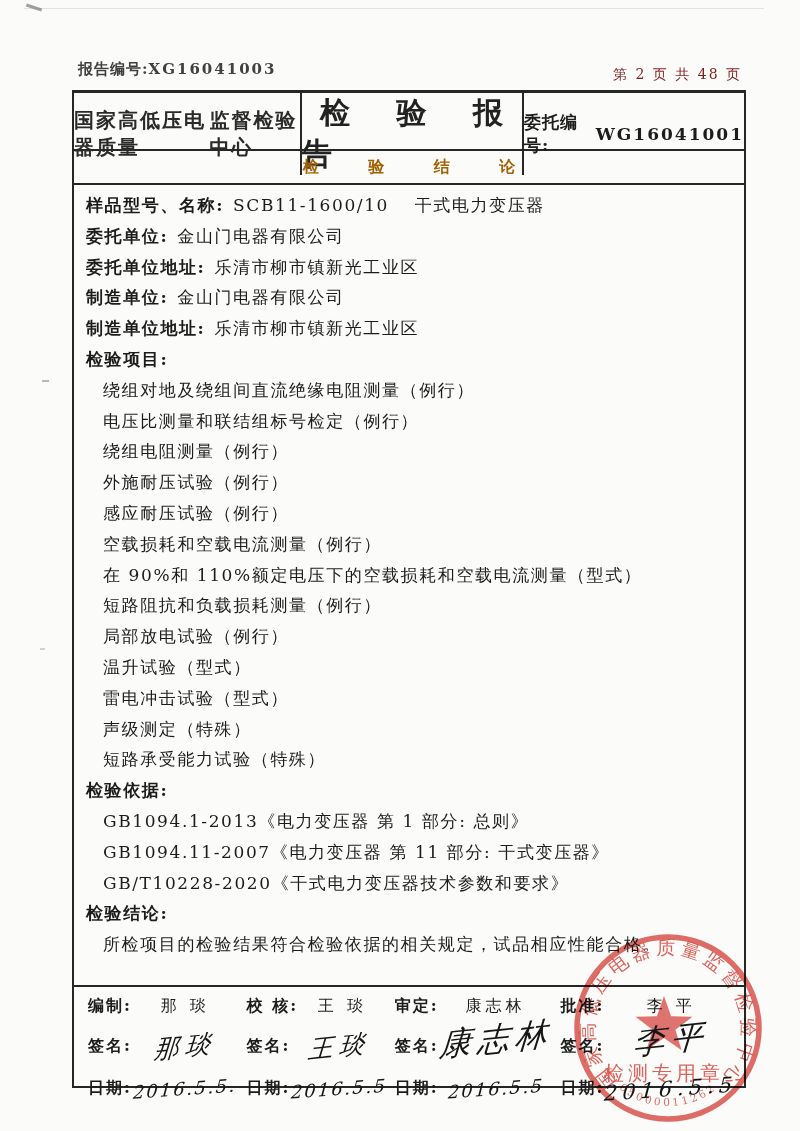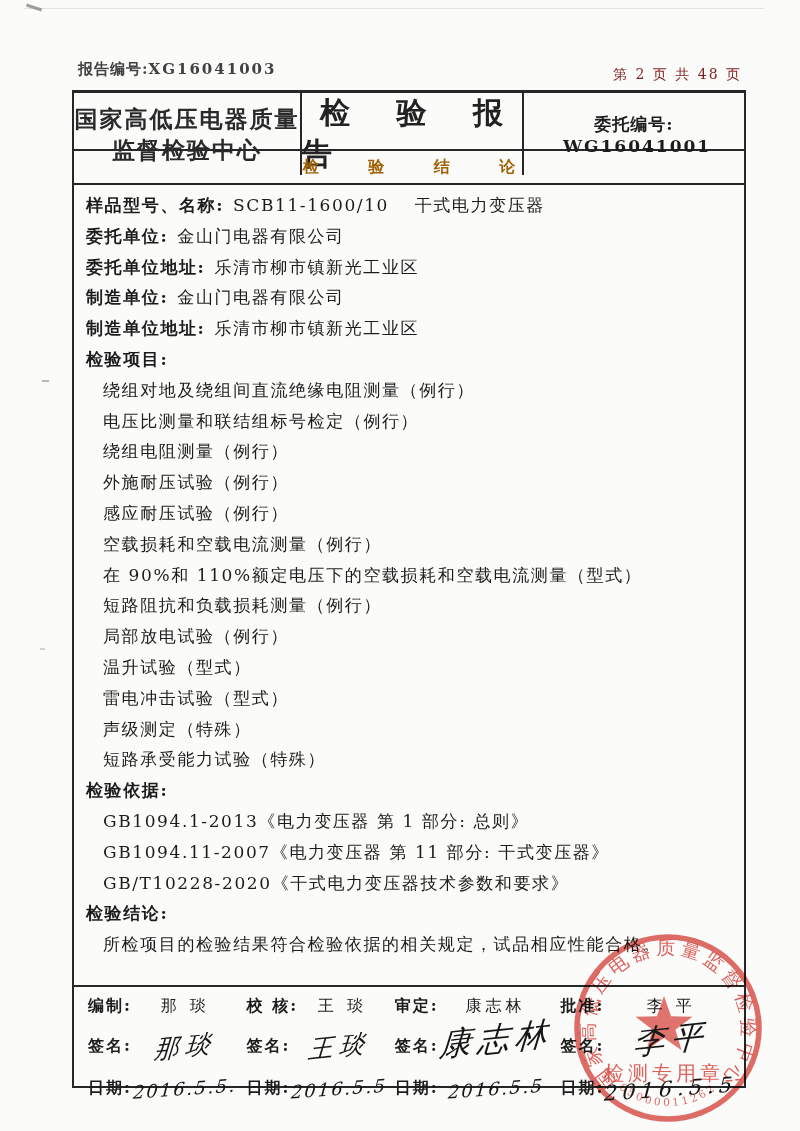--- a/index.html
+++ b/index.html
@@ -19,23 +19,23 @@
   .report-no { position:absolute; left:78px; top:60px; font-size:15px; font-weight:600; color:#414141; letter-spacing:1px; }
   .report-no .val { letter-spacing:2px; }
   .page-info { position:absolute; right:58px; top:66px; font-size:14px; color:#7f1d1d; letter-spacing:2px; }
 
   .doc-table {
     position:absolute; left:72px; top:90px; width:674px; height:998px;
     border:2px solid #262626; border-top-width:3px;
     display:flex; flex-direction:column; background:transparent;
   }
   .hdr-row { height:58px; border-bottom:2px solid #262626; display:grid; grid-template-columns:228px 222px 1fr; }
-  .hdr-org { border-right:2px solid #262626; display:flex; flex-direction:column; justify-content:center; align-items:center; font-size:23px; font-weight:600; letter-spacing:2px; line-height:1.35; color:#2a2a2a; }
+  .hdr-org { border-right:2px solid #262626; display:flex; flex-direction:row; justify-content:flex-start; align-items:center; font-size:20px; font-weight:600; letter-spacing:2px; line-height:1.35; color:#2a2a2a; }
   .hdr-title { border-right:2px solid #262626; display:flex; justify-content:center; align-items:center; font-size:30px; font-weight:700; letter-spacing:18px; text-indent:18px; color:#222; }
-  .hdr-consign { display:flex; justify-content:center; align-items:center; font-size:17px; font-weight:600; letter-spacing:1px;flex-direction:column; }
+  .hdr-consign { display:flex; justify-content:center; align-items:center; font-size:17px; font-weight:600; letter-spacing:1px; }
   .hdr-consign .val { margin-left:6px; letter-spacing:2px; }
 
   .sub-row { height:34px; border-bottom:2px solid #262626; display:flex; justify-content:center; align-items:center; font-size:16px; font-weight:700; letter-spacing:22px; text-indent:22px; color:#a16207; }
 
   .body-cell { flex:1 1 auto; padding:5px 8px 0 12px; font-size:17px; letter-spacing:1.6px; }
   .line { line-height:30.8px; white-space:nowrap; }
   .line .lbl { font-weight:700; }
   .line .val { margin-left:9px; font-weight:500; }
   .line.head { font-weight:700; }
   .line.item { padding-left:17px; font-weight:500; }

